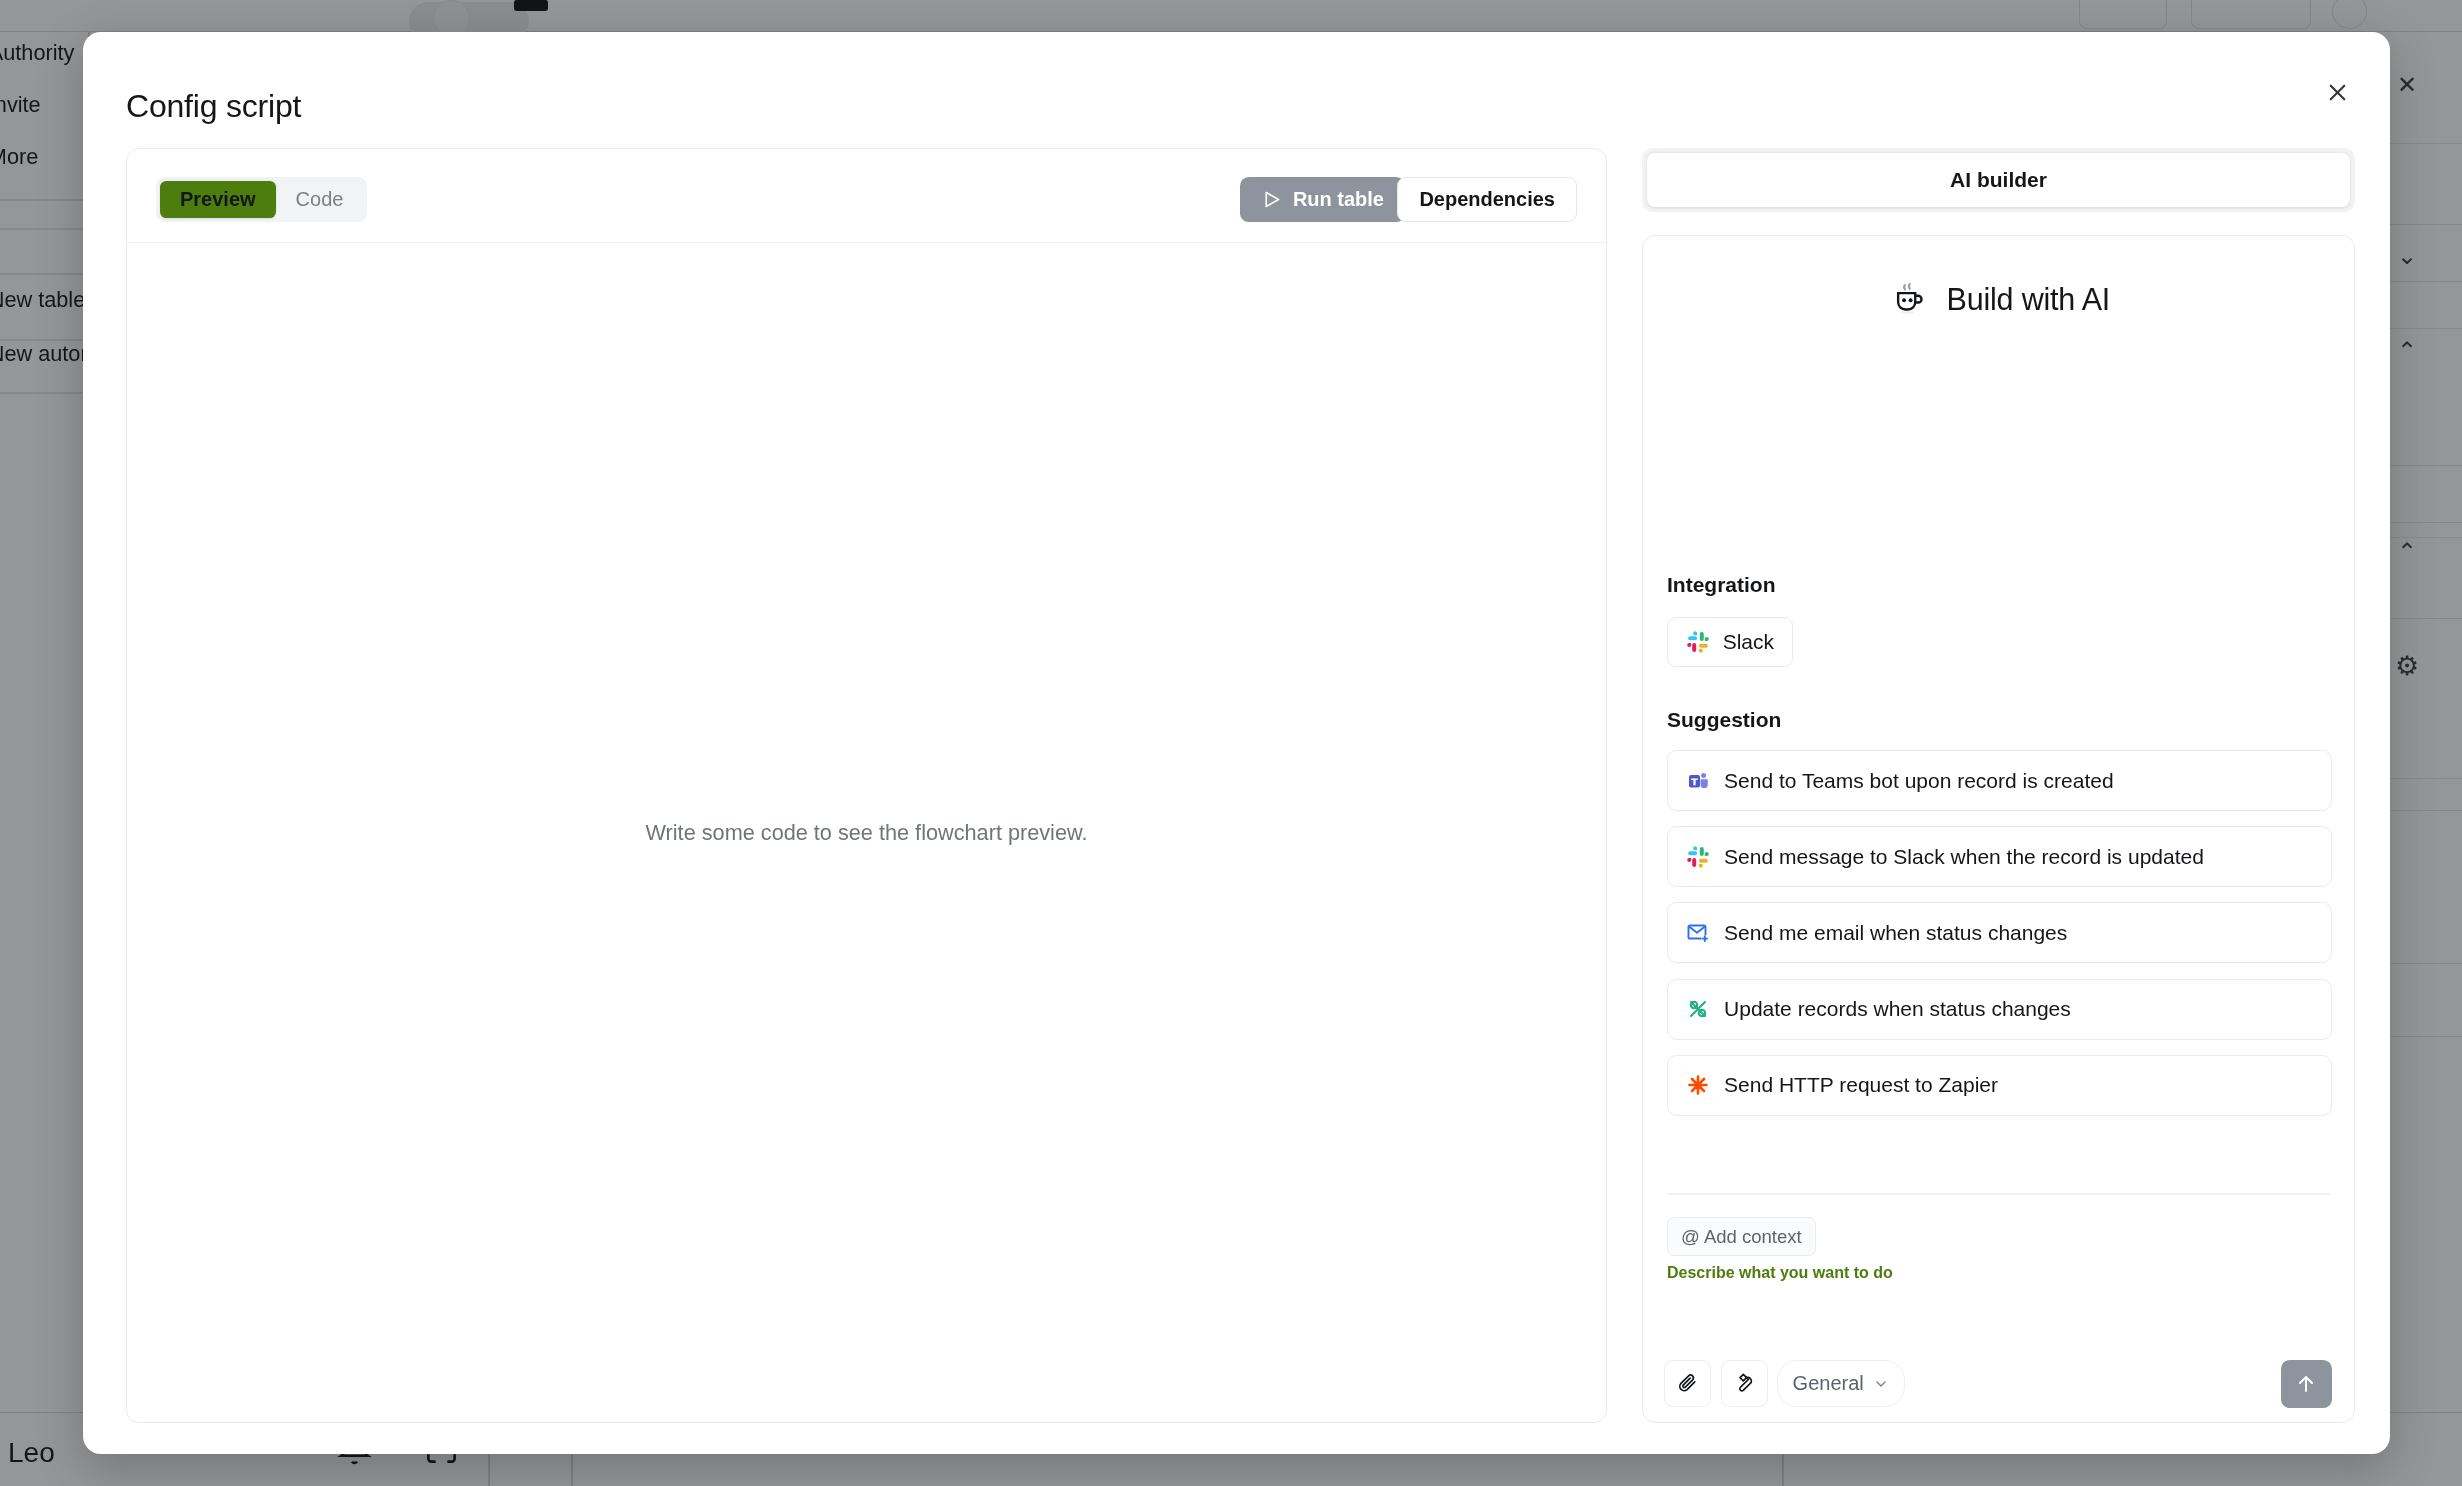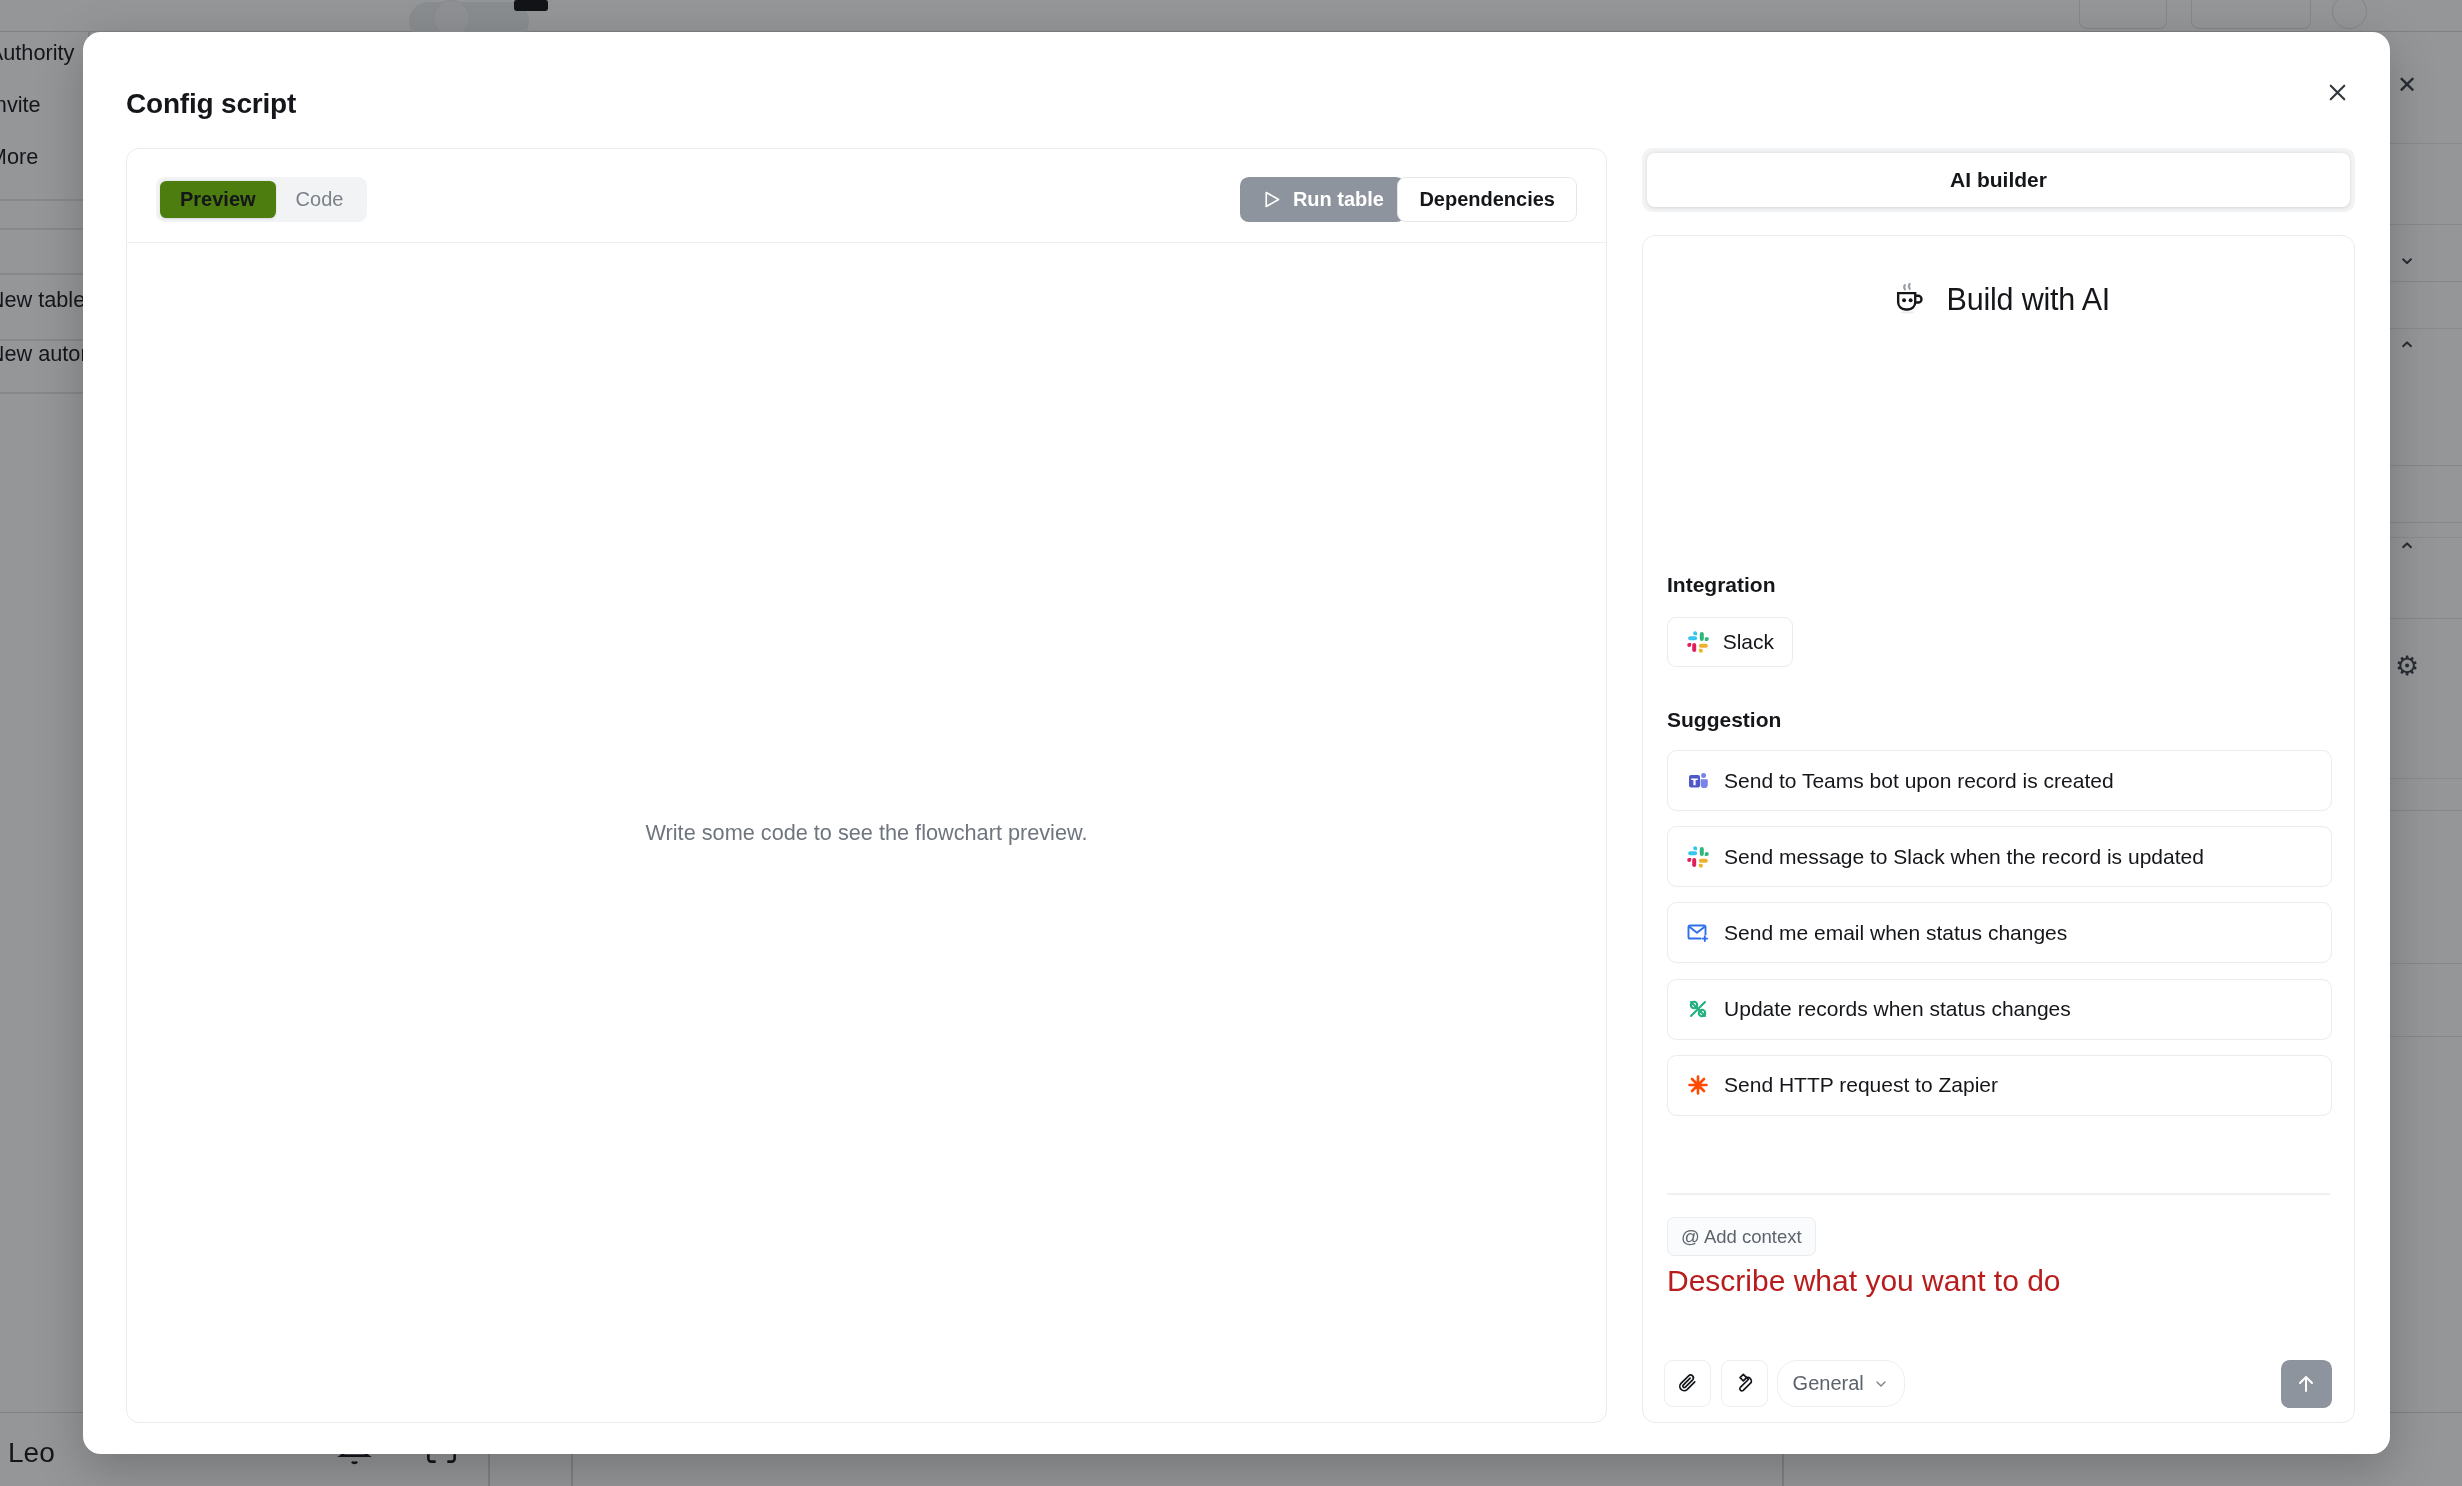--- a/index.html
+++ b/index.html
@@ -89,21 +89,21 @@
 
   
   .modal {
     position: absolute; left: 83px; top: 32px; width: 2307px; height: 1422px;
     background: #ffffff; border-radius: 17.7px;
     box-shadow: 0 14.4px 48px rgba(0,0,0,0.22);
     overflow: hidden;
   }
   .modal-title {
     position: absolute; left: 43px; top: 56px;
-    font-size: 28px; font-weight: 700; color: #14161a; letter-spacing: -0.2px;
+    font-size: 32px; font-weight: 400; color: #14161a; letter-spacing: -0.2px;
   }
   .modal-close {
     position: absolute; right: 32px; top: 39px; width: 42px; height: 42px;
     display: flex; align-items: center; justify-content: center;
     border-radius: 6.4px; cursor: pointer; color: #33383f;
   }
 
   
   .editor-panel {
     position: absolute; left: 43px; top: 116px; width: 1481px; height: 1275px;
@@ -188,21 +188,21 @@
     height: 1.6px; background: #eef0f2;
   }
   .add-context {
     position: absolute; left: 24px; top: 981px; height: 39px;
     border: 1.6px solid #e9ebed; border-radius: 7.2px; background: #fafbfc;
     display: flex; align-items: center; padding: 0 13px;
     font-size: 18.5px; color: #5d636c; cursor: pointer; white-space: nowrap;
   }
   .composer-placeholder {
     position: absolute; left: 24px; top: 1028px;
-    font-size: 30px; color: #b91c1c;
+    font-size: 16px; color: #4d7c0f; font-weight: bold;
   }
   .composer-tools { position: absolute; left: 21px; top: 1124px; display: flex; align-items: center; gap: 9.6px; }
   .tool-btn {
     width: 47px; height: 47px; border: 1.6px solid #eceef0; border-radius: 8.8px;
     background: #fff; display: flex; align-items: center; justify-content: center;
     cursor: pointer;
   }
   .model-select {
     height: 47px; border: 1.6px solid #eceef0; border-radius: 20px; background: #fff;
     display: flex; align-items: center; gap: 9.6px; padding: 0 14.4px;

